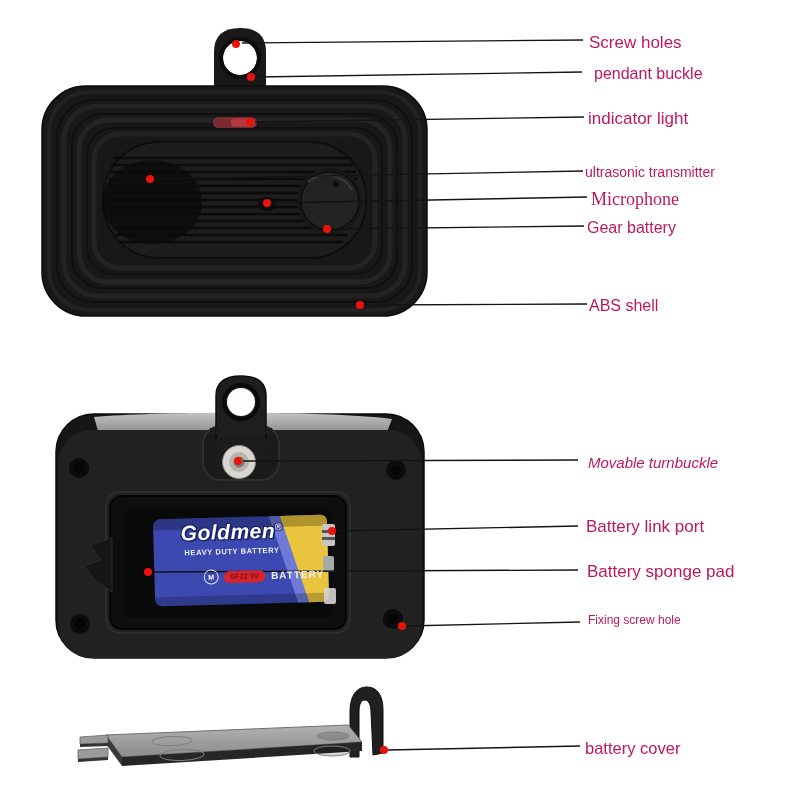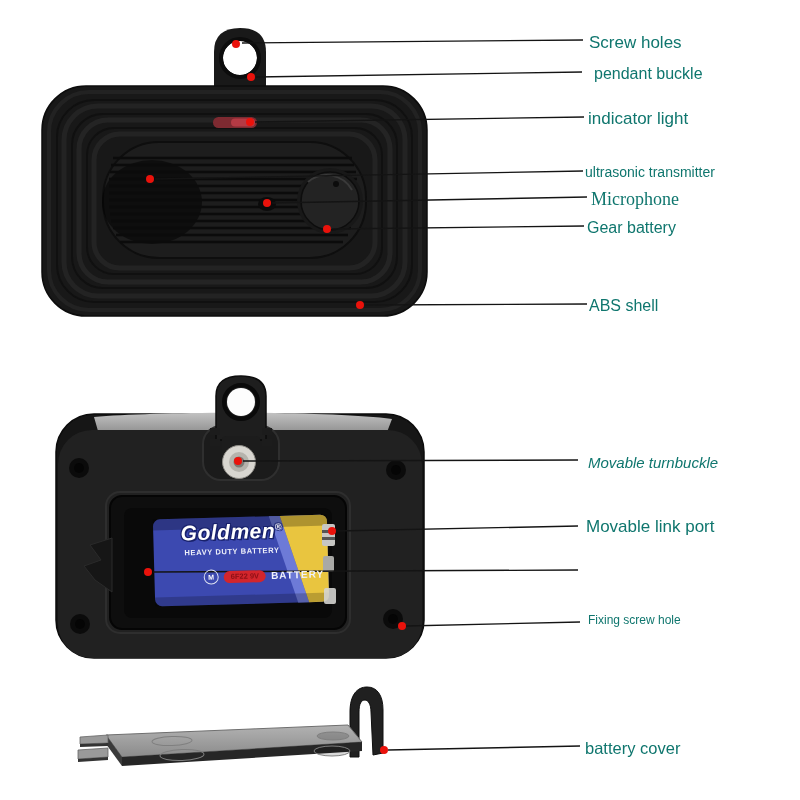--- a/index.html
+++ b/index.html
@@ -1,19 +1,19 @@
 <!DOCTYPE html>
 <html><head>
 <meta charset="utf-8">
 <style>
   html,body{margin:0;padding:0;background:#ffffff;}
   .canvas{position:relative;width:800px;height:800px;background:#ffffff;overflow:hidden;
           font-family:"Liberation Sans",sans-serif;}
   .canvas svg{position:absolute;left:0;top:0;}
-  .lbl{position:absolute;color:#0f766e;white-space:nowrap;line-height:1.15;
+  .lbl{position:absolute;color:#be185d;white-space:nowrap;line-height:1.15;
        font-family:"Liberation Sans",sans-serif;}
   
   .battery-label{position:absolute;left:157px;top:520px;width:150px;
                  transform:rotate(-1.6deg);transform-origin:center;
                  color:#ffffff;text-align:center;}
   .brand{font-size:21px;font-weight:bold;font-style:italic;letter-spacing:.5px;
          text-shadow:1.5px 1.5px 0 #18216b,-1px -1px 0 #18216b,1px -1px 0 #18216b,-1px 1px 0 #18216b;}
   .brand-reg{font-size:9px;vertical-align:super;font-style:normal;}
   .tagline{font-size:7.5px;font-weight:bold;letter-spacing:.6px;margin-top:3px;color:#eef0fa;}
   .spec-row{display:flex;align-items:center;gap:5px;margin-top:13px;margin-left:46px;white-space:nowrap;}
@@ -184,17 +184,18 @@
 </div>
 
 <div class="lbl" style="left:589px;top:33px;font-size:17px;">Screw holes</div>
 <div class="lbl" style="left:585px;top:65px;font-size:16px;margin-left:9px;">pendant buckle</div>
 <div class="lbl" style="left:588px;top:109px;font-size:17px;">indicator light</div>
 <div class="lbl" style="left:585px;top:164px;font-size:14px;">ultrasonic transmitter</div>
 <div class="lbl" style="left:591px;top:189px;font-size:18px;font-family:Liberation Serif, serif;">Microphone</div>
 <div class="lbl" style="left:587px;top:219px;font-size:16px;">Gear battery</div>
 <div class="lbl" style="left:589px;top:297px;font-size:16px;">ABS shell</div>
 <div class="lbl" style="left:588px;top:454px;font-size:15px;font-style:italic;">Movable turnbuckle</div>
-<div class="lbl" style="left:586px;top:517px;font-size:17px;">Movable link port</div>
+<div class="lbl" style="left:586px;top:517px;font-size:17px;">Battery link port</div>
+<div class="lbl" style="left:587px;top:562px;font-size:17px;">Battery sponge pad</div>
 <div class="lbl" style="left:588px;top:614px;font-size:12px;">Fixing screw hole</div>
 <div class="lbl" style="left:585px;top:739px;font-size:16.5px;">battery cover</div>
 
 </div>
 
 </body></html>

